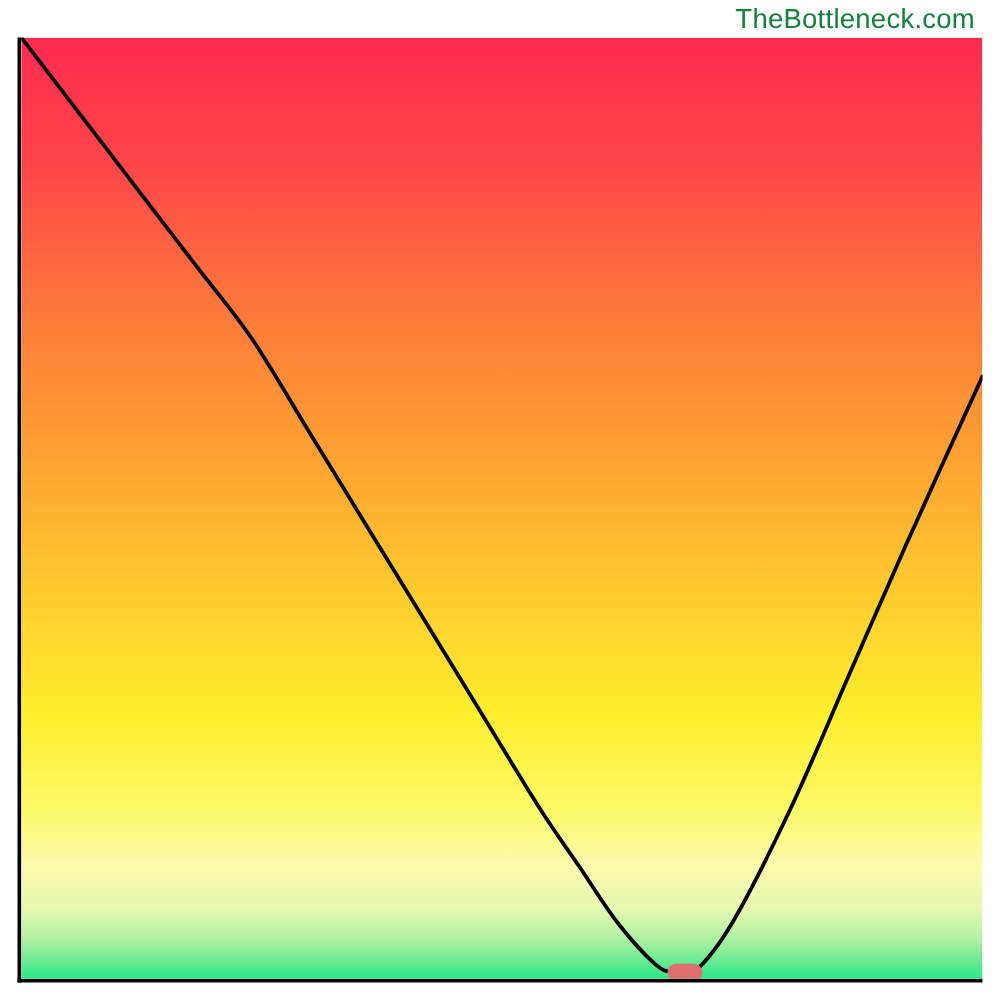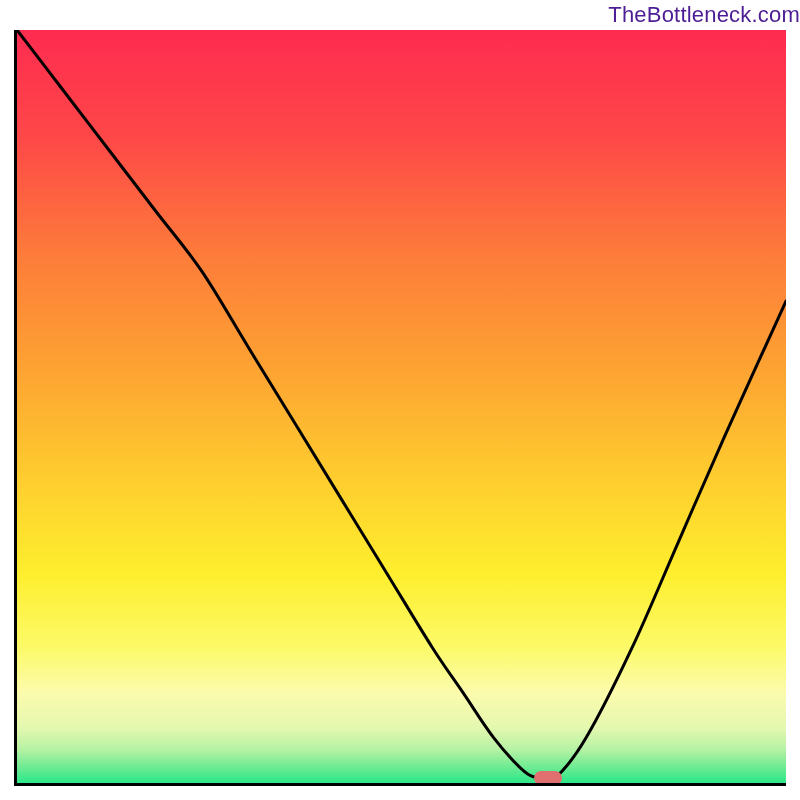--- a/index.html
+++ b/index.html
@@ -11,24 +11,24 @@
     overflow: hidden;
   }
   .container {
     position: relative;
     width: 800px;
     height: 800px;
   }
   .watermark {
     position: absolute;
     top: 2px;
-    right: 0;
+    right: 20px;
     font-family: Arial, Helvetica, sans-serif;
     font-size: 22px;
-    color: #4c1d95;
+    color: #15803d;
     font-weight: 500;
     letter-spacing: 0.2px;
   }
   .axis-left {
     position: absolute;
     left: 14px;
     top: 30px;
     width: 3px;
     height: 756px;
     background: #000;

